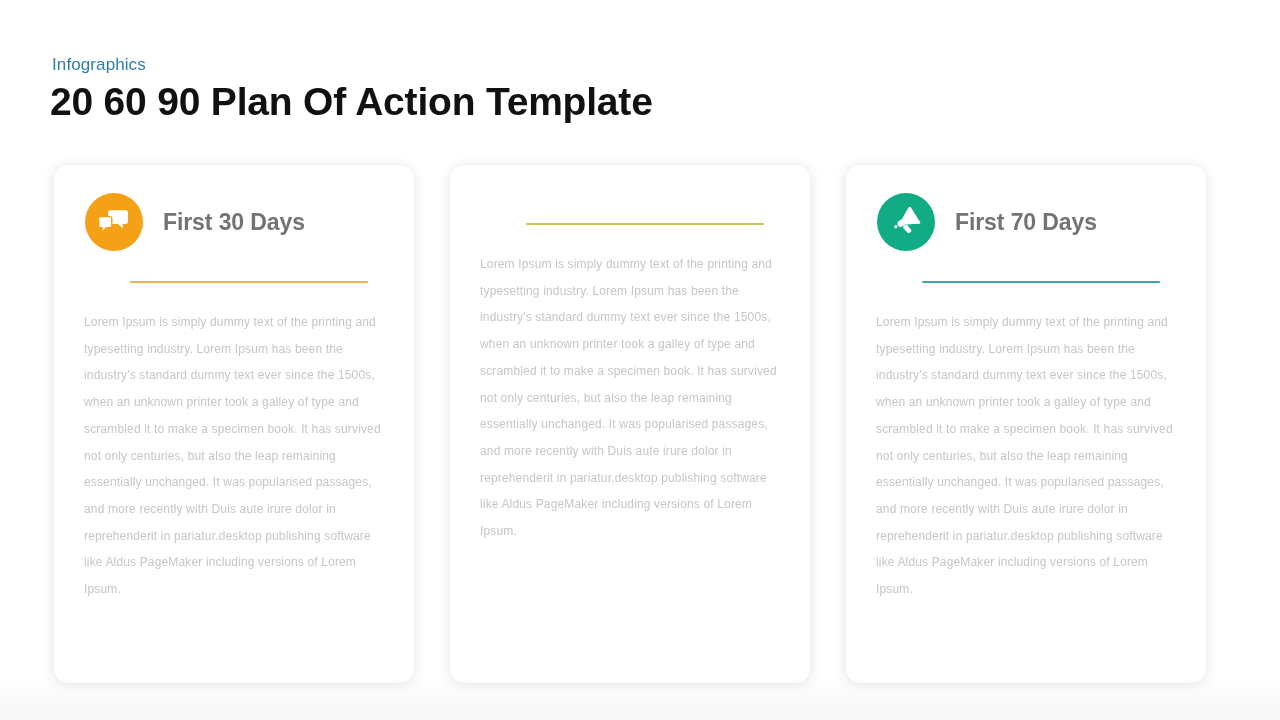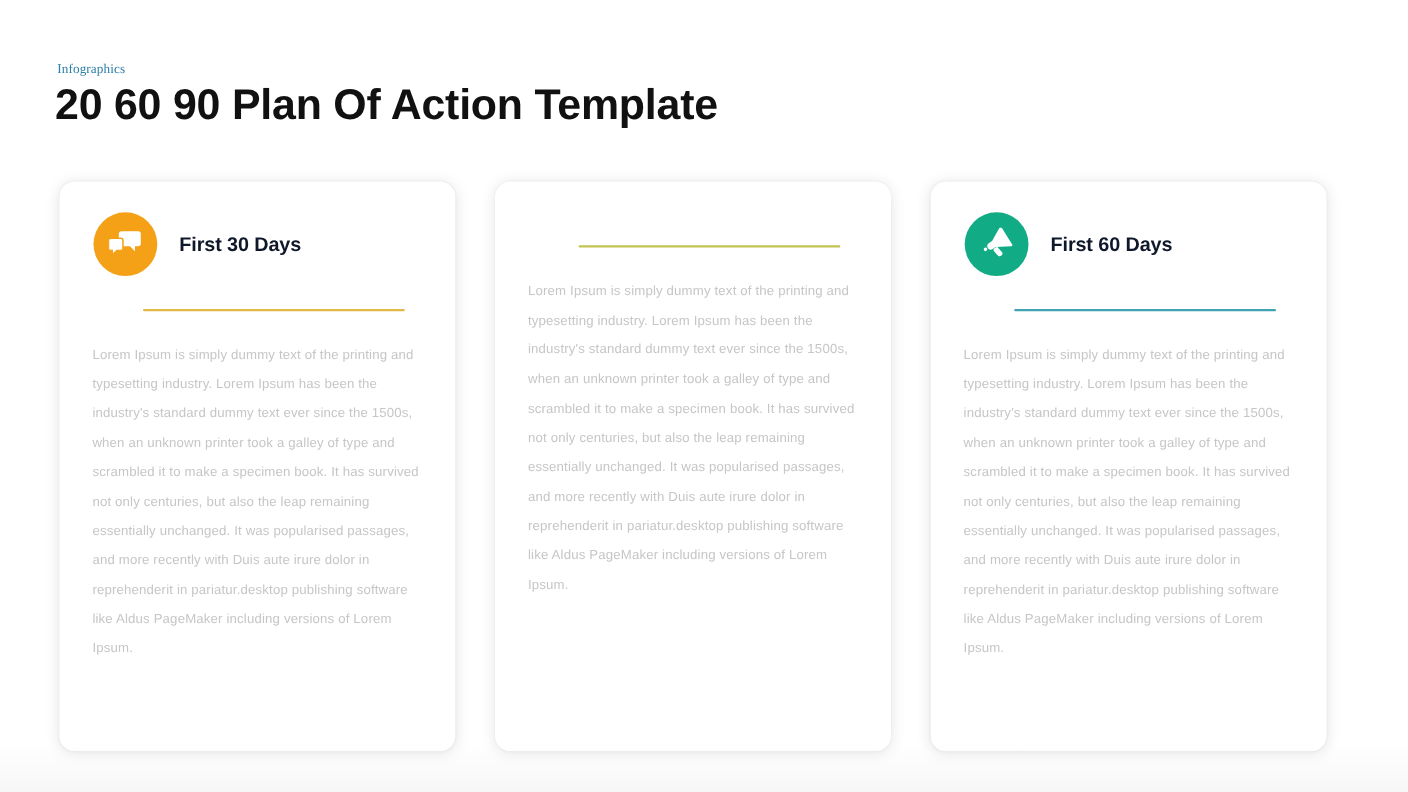--- a/index.html
+++ b/index.html
@@ -15,26 +15,25 @@
     position: relative;
   }
 
   
   .header {
     position: absolute;
     left: 50px;
     top: 55px;
   }
   .eyebrow {
-    font-size: 12px;
+    font-size: 17px;
     color: #2e7fa8;
     letter-spacing: 0.1px;
     line-height: 1.2;
     margin: 0 0 6px 2px;
-    font-family: Liberation Serif, serif;
   }
   .title {
     font-size: 39px;
     font-weight: bold;
     color: #111111;
     letter-spacing: -0.2px;
     line-height: 1.1;
     margin: 0;
     white-space: nowrap;
   }
@@ -71,23 +70,23 @@
     height: 58px;
     border-radius: 50%;
     flex: 0 0 58px;
     display: flex;
     align-items: center;
     justify-content: center;
   }
   .badge svg { display: block; }
 
   .card-title {
-    font-size: 18px;
+    font-size: 23px;
     font-weight: bold;
-    color: #0f172a;
+    color: #737373;
     letter-spacing: -0.1px;
     white-space: nowrap;
   }
 
   .divider {
     height: 2px;
     margin: 30px 18px 0 48px;
     border-radius: 1px;
   }
 
@@ -148,21 +147,21 @@
         <span>
           <svg width="30" height="30" viewBox="0 0 30 30">
             <g transform="rotate(-32 15 15)">
               <path d="M9.4 10.4h3.6L25.4 3.6c.7-.4 1.5.1 1.5.9v18.2c0 .8-.8 1.3-1.5.9L13 16.8H9.4c-1.7 0-3-1.4-3-3.2s1.3-3.2 3-3.2z" fill="#ffffff"></path>
               <path d="M10.6 17.2h3.6l1.1 6.7c.2 1.1-.7 2.1-1.8 2.1h-1.1c-.9 0-1.6-.6-1.8-1.5l-1.1-5.9z" fill="#ffffff"></path>
               <circle cx="4.0" cy="13.6" r="1.6" fill="#ffffff"></circle>
             </g>
           </svg>
         </span>
       </div>
-      <div class="card-title">First 60 Days</div>
+      <div class="card-title">First 70 Days</div>
     </div>
     <div class="divider" style="background:#3fa3b3"></div>
     <p class="body-text">Lorem Ipsum is simply dummy text of the printing and typesetting industry.  Lorem Ipsum has been the industry's standard dummy text ever since the 1500s, when an unknown printer took a galley of type and scrambled it to make a specimen book. It has survived not only centuries, but also the leap remaining essentially unchanged.  It was popularised passages, and more recently with Duis aute irure dolor in reprehenderit in pariatur.desktop publishing software like Aldus PageMaker including versions of Lorem Ipsum.</p>
   </div>
 
 </div>
 
 <div class="bottom-wash"></div>
 
 </body></html>

